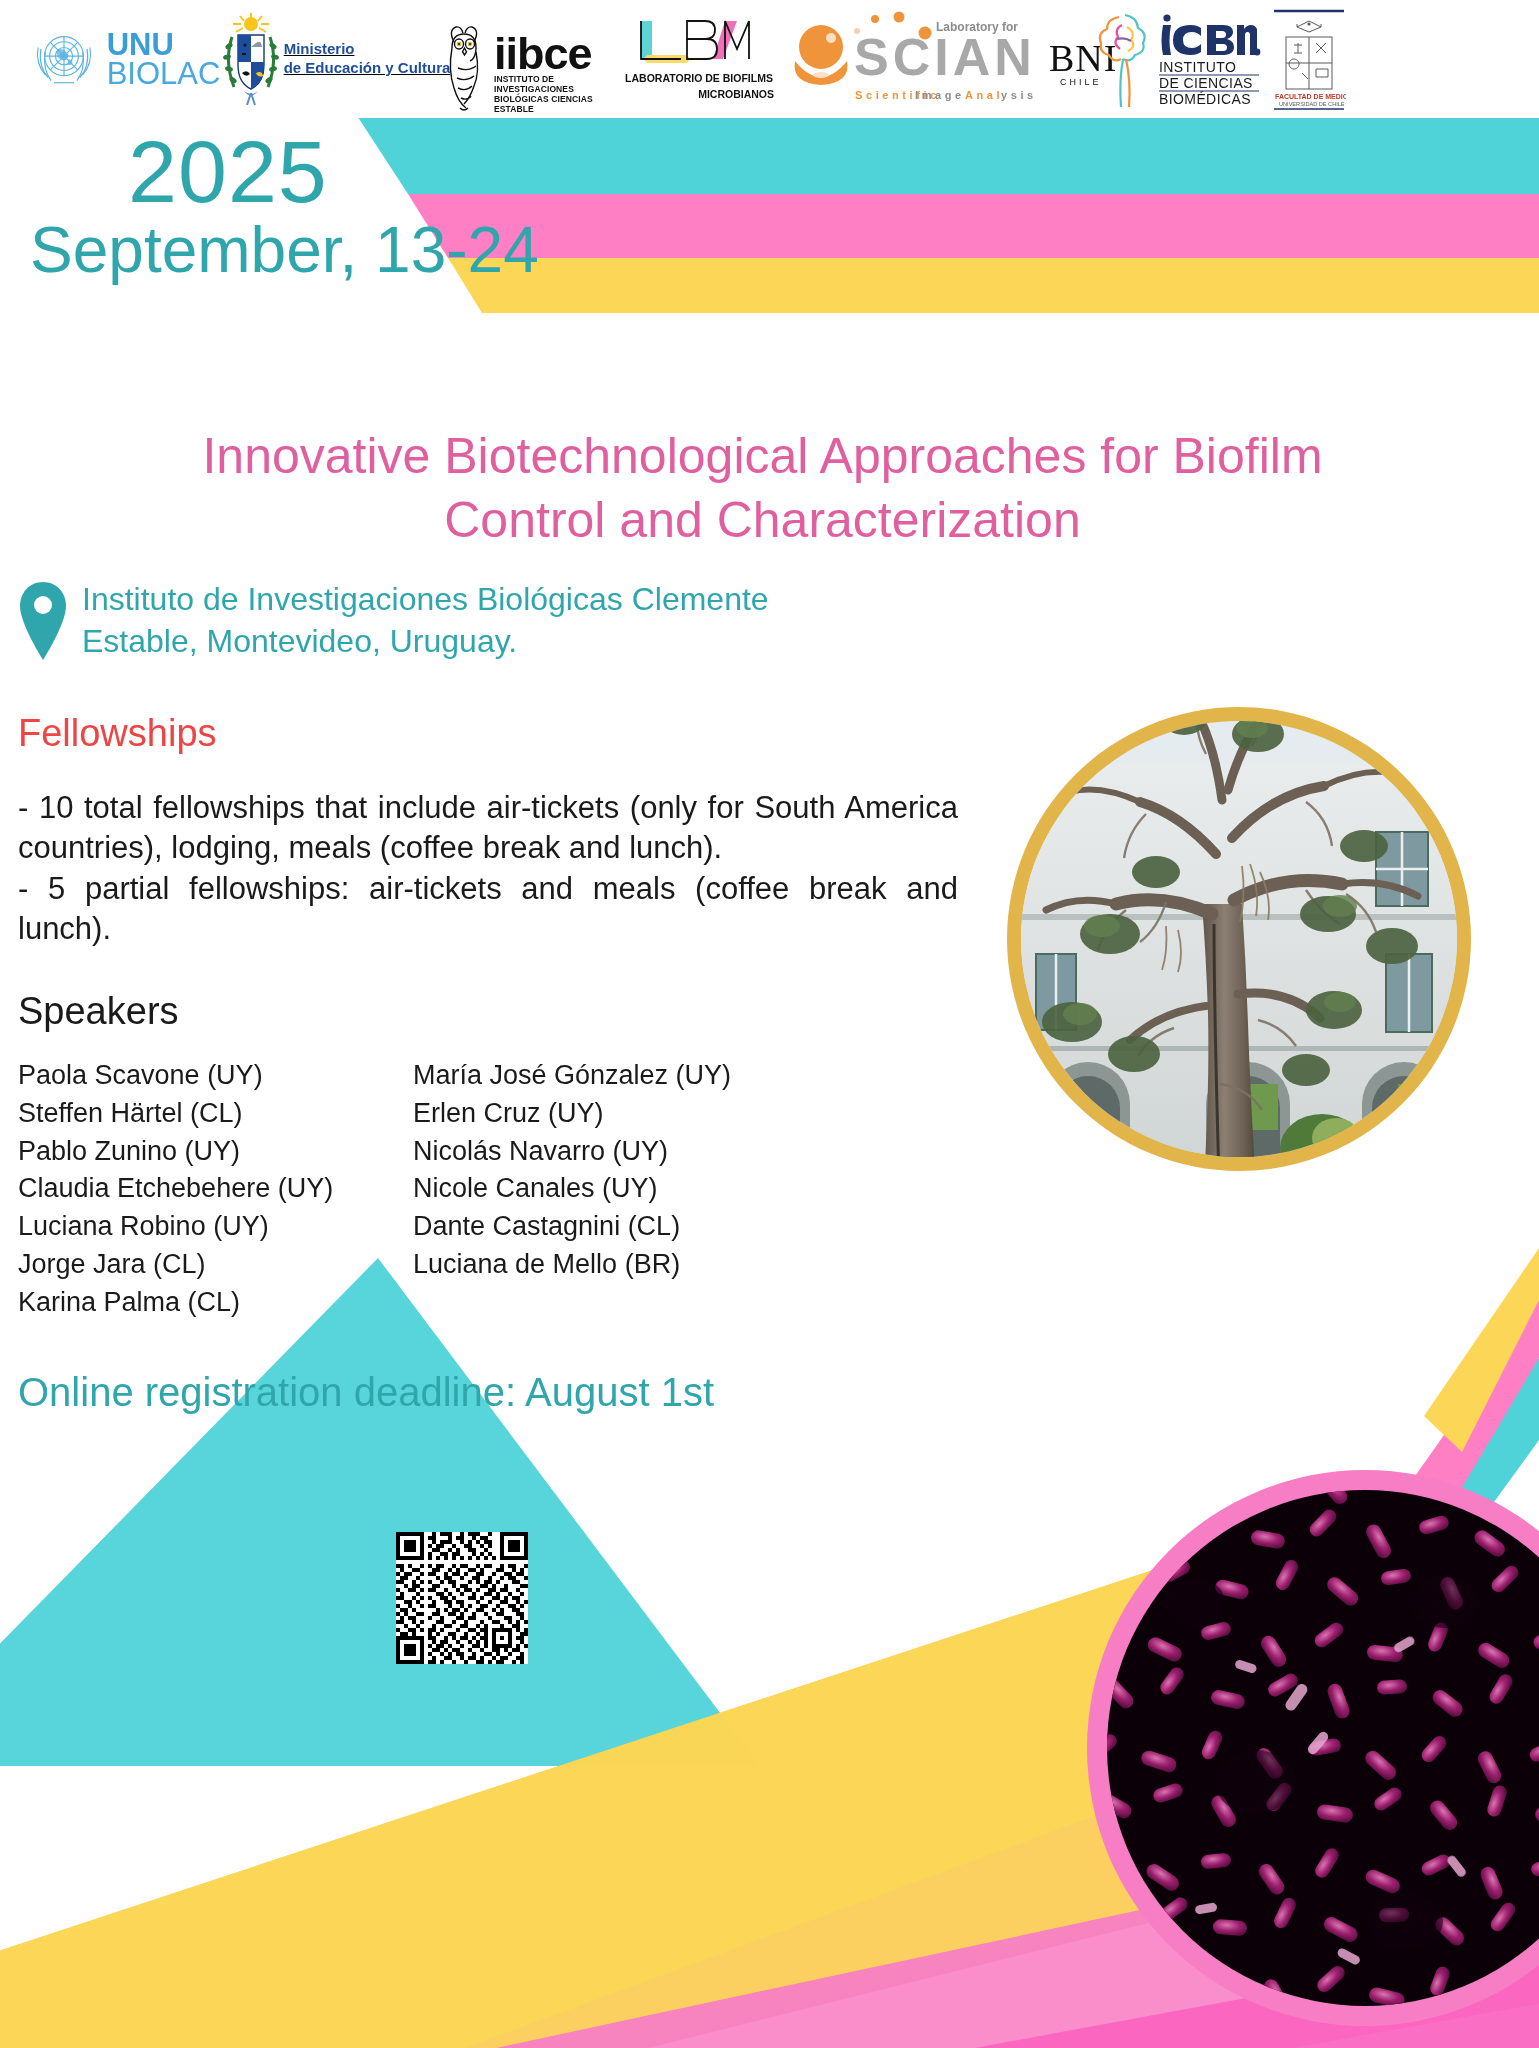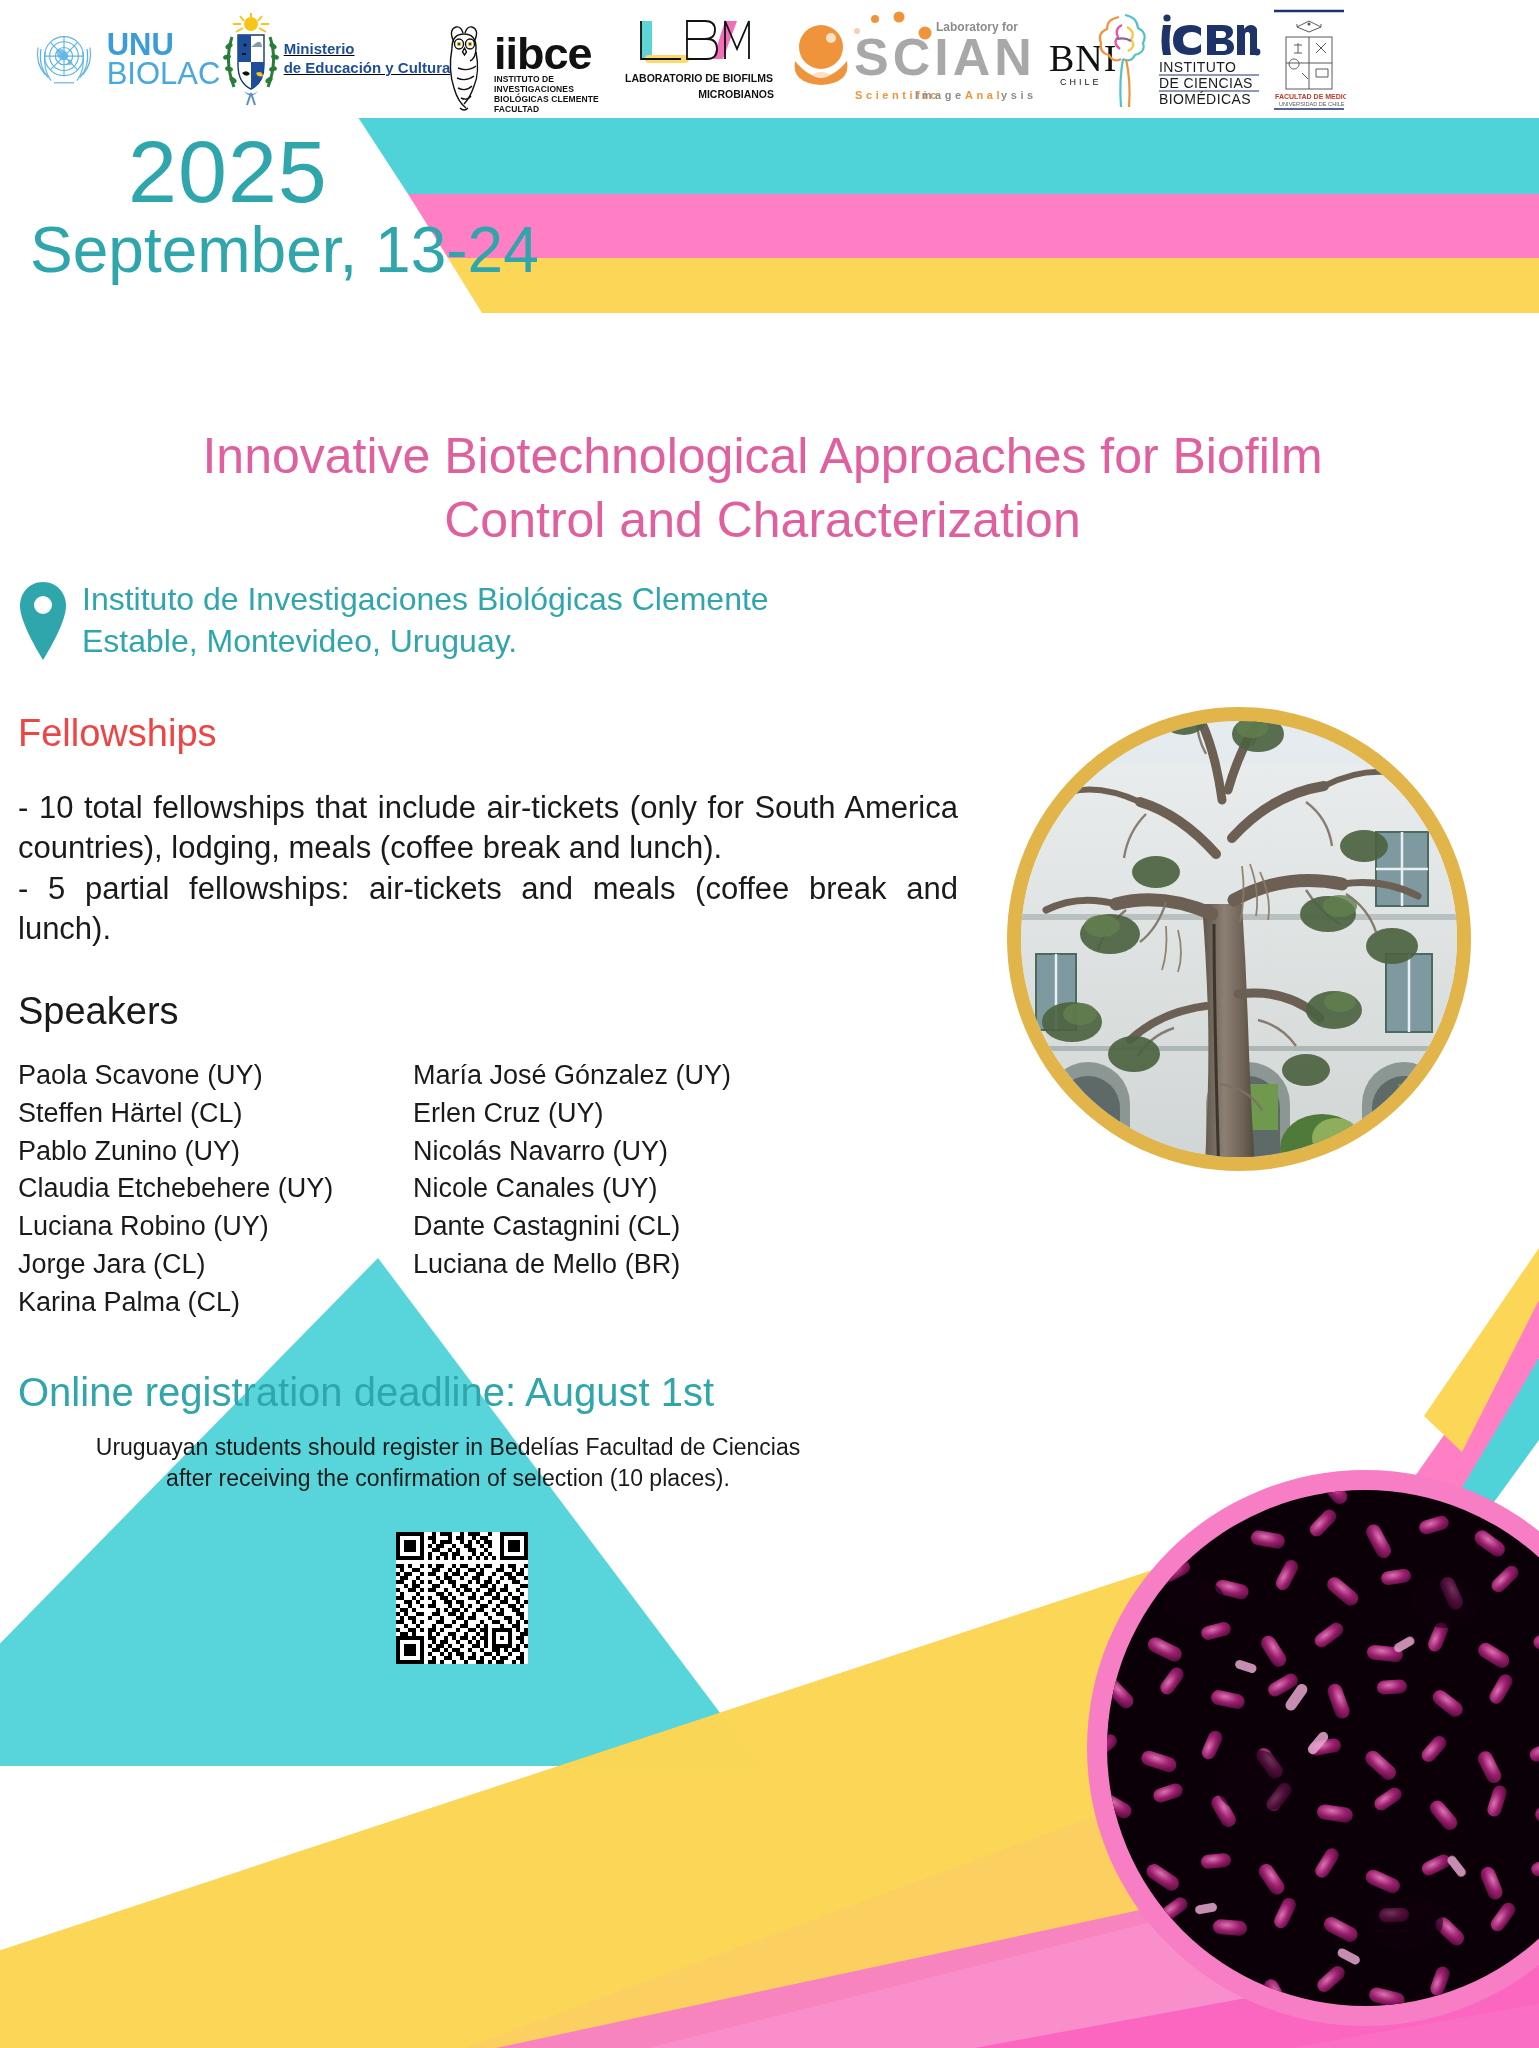--- a/index.html
+++ b/index.html
@@ -319,21 +319,21 @@
           <path d="M16 86 q4 4 8 0"></path>
         </g>
         <circle cx="15" cy="22" r="2.3" fill="#e8b63b"></circle>
         <circle cx="26" cy="22" r="2.3" fill="#e8b63b"></circle>
         <circle cx="15" cy="22" r="1" fill="#111"></circle>
         <circle cx="26" cy="22" r="1" fill="#111"></circle>
       </svg>
       <div class="txt">
         <div class="big">iibce</div>
         <div class="sm">INSTITUTO DE INVESTIGACIONES</div>
-        <div class="sm">BIOLÓGICAS CLEMENTE FACULTAD</div>
+        <div class="sm">BIOLÓGICAS CIENCIAS ESTABLE</div>
       </div>
     </div>
 
     <div class="logo lbm">
       <svg class="mark" viewBox="0 0 125 52">
         <rect x="4" y="4" width="11" height="38" fill="#5ed4d8"></rect>
         <rect x="50" y="10" width="14" height="12" fill="#fff"></rect>
         <rect x="8" y="38" width="44" height="8" rx="4" fill="#fbd96b"></rect>
         <path d="M88 4 l12 0 l-14 38 l-10 0z" fill="#f06fb8"></path>
         <g fill="none" stroke="#111" stroke-width="1.8">
@@ -627,24 +627,20 @@
     <div>Nicole Canales (UY)</div>
     <div>Luciana Robino (UY)</div>
     <div>Dante Castagnini (CL)</div>
     <div>Jorge Jara (CL)</div>
     <div>Luciana de Mello (BR)</div>
     <div>Karina Palma (CL)</div>
     <div></div>
   </div>
 
   <div class="deadline">Online registration deadline: August 1st</div>
-  <div class="reg-note">
-    <p>Uruguayan students should register in Bedelías Facultad de Ciencias</p>
-    <p>after receiving the confirmation of selection (10 places).</p>
-  </div>
 
   <svg class="qr" viewBox="0 0 33 33" shape-rendering="crispEdges">
     <rect width="33" height="33" fill="#ffffff"></rect>
     <g fill="#000000">
 
       <rect x="0" y="0" width="7" height="1"></rect>
         <rect x="0" y="6" width="7" height="1"></rect>
       <rect x="0" y="0" width="1" height="7"></rect>
         <rect x="6" y="0" width="1" height="7"></rect>
       <rect x="2" y="2" width="3" height="3"></rect>

